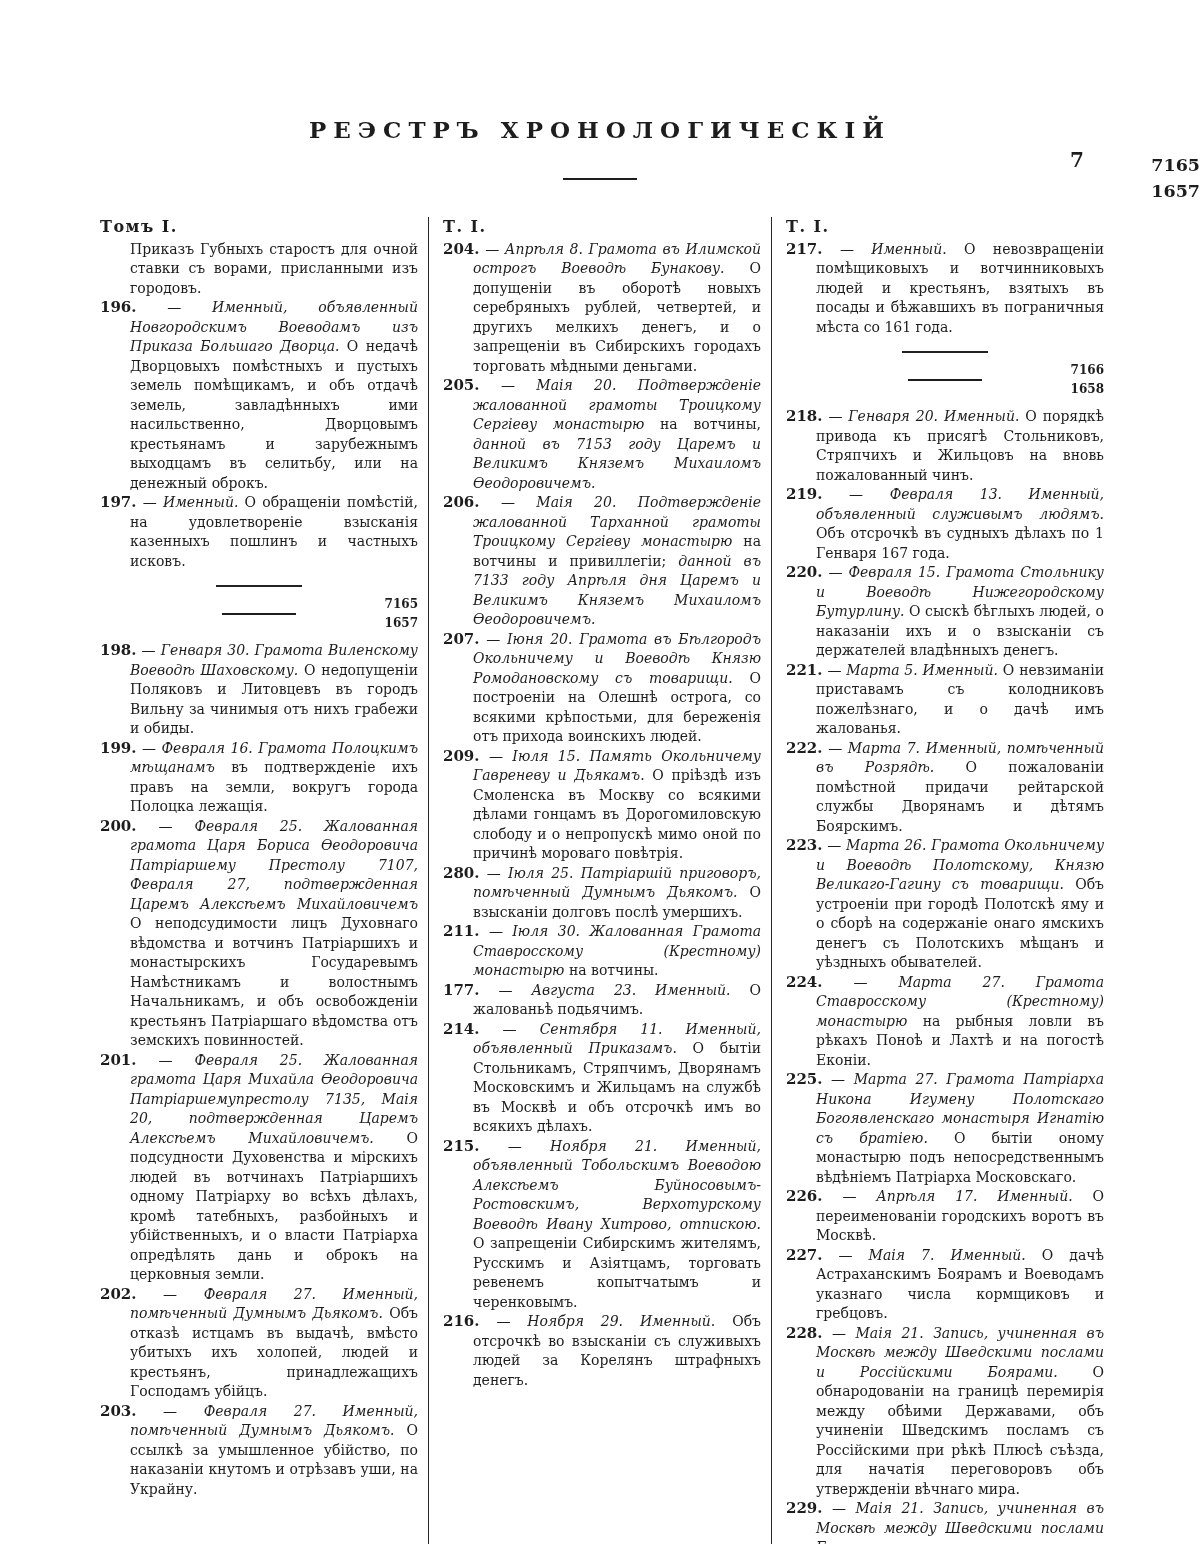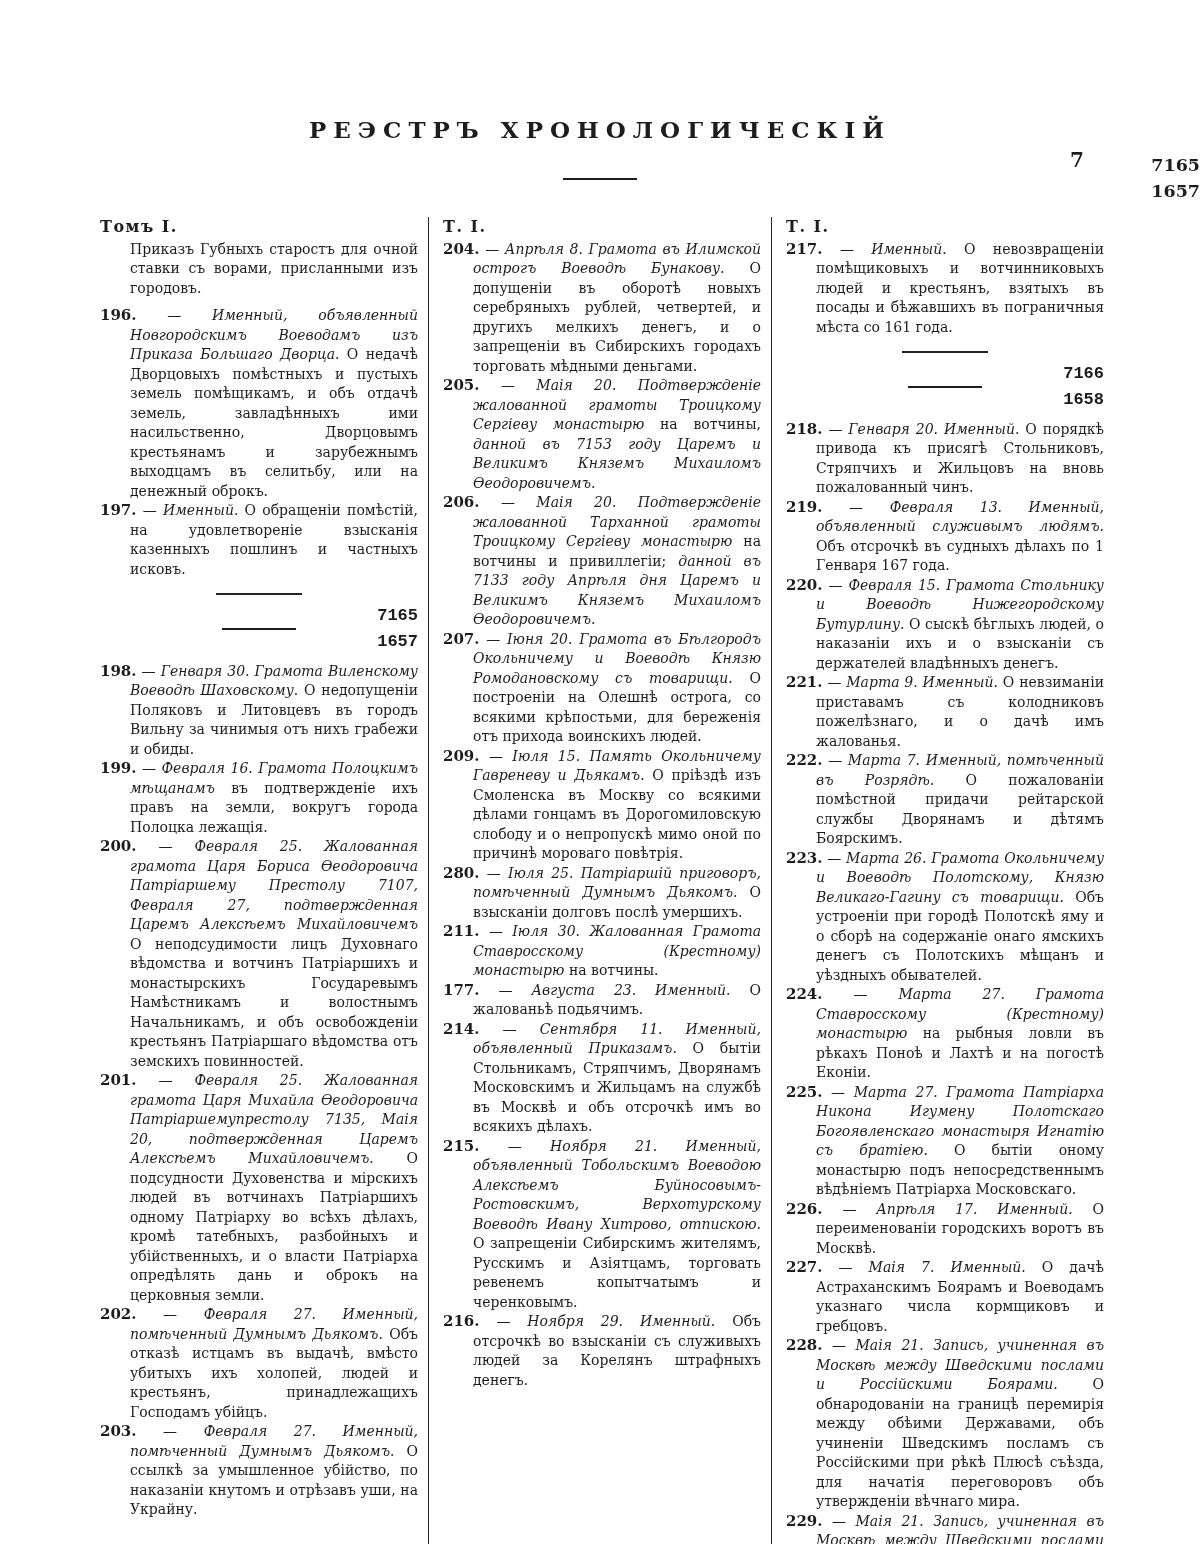--- a/index.html
+++ b/index.html
@@ -67,35 +67,35 @@
   }
   p.entry {
     margin: 0;
     text-align: justify;
     text-indent: -30px;
     padding-left: 30px;
     font-size: 14px;
     line-height: 19.5px;
   }
   p.para-cont {
-    margin: 0 0 8px 30px;
+    margin: 0 0 0 30px;
     text-align: justify;
     font-size: 14px;
     line-height: 19.5px;
   }
   .num { font-weight: bold; font-size: 15px; }
   .seg-i { font-style: italic; }
   .seg-r { font-style: normal; }
   .sec-divider {
     width: 86px;
     border: 0;
     border-top: 2.5px solid #222222;
     margin: 14px auto 10px auto;
   }
-  .in-frac { margin: 4px 0 10px 0; font-size: 17px; font-family: Liberation Mono, monospace; }
+  .in-frac { margin: 4px 0 10px 0; font-size: 12px; }
 </style>
 </head>
 <body>
 
 <div class="running-head">
   <div class="title">РЕЭСТРЪ ХРОНОЛОГИЧЕСКІЙ</div>
   <div class="pagenum">7</div>
   <div class="frac top-frac">
     <div>7165</div>
     <hr class="frac-line">
@@ -141,21 +141,21 @@
       <p class="entry"><span class="num">217.</span><span class="seg-i"> — Именный. </span><span class="seg-r">О невозвращеніи помѣщиковыхъ и вотчинниковыхъ людей и крестьянъ, взятыхъ въ посады и бѣжавшихъ въ пограничныя мѣста со 161 года.</span></p>
       <hr class="sec-divider">
       <div class="frac in-frac">
         <div>7166</div>
         <hr class="frac-line">
         <div>1658</div>
       </div>
       <p class="entry"><span class="num">218.</span><span class="seg-i"> — Генваря 20. Именный. </span><span class="seg-r">О порядкѣ привода къ присягѣ Стольниковъ, Стряпчихъ и Жильцовъ на вновь пожалованный чинъ.</span></p>
       <p class="entry"><span class="num">219.</span><span class="seg-i"> — Февраля 13. Именный, объявленный служивымъ людямъ. </span><span class="seg-r">Объ отсрочкѣ въ судныхъ дѣлахъ по 1 Генваря 167 года.</span></p>
       <p class="entry"><span class="num">220.</span><span class="seg-i"> — Февраля 15. Грамота Стольнику и Воеводѣ Нижегородскому Бутурлину. </span><span class="seg-r">О сыскѣ бѣглыхъ людей, о наказаніи ихъ и о взысканіи съ держателей владѣнныхъ денегъ.</span></p>
-      <p class="entry"><span class="num">221.</span><span class="seg-i"> — Марта 9. Именный. </span><span class="seg-r">О невзиманіи приставамъ съ колодниковъ пожелѣзнаго, и о дачѣ имъ жалованья.</span></p>
+      <p class="entry"><span class="num">221.</span><span class="seg-i"> — Марта 5. Именный. </span><span class="seg-r">О невзиманіи приставамъ съ колодниковъ пожелѣзнаго, и о дачѣ имъ жалованья.</span></p>
       <p class="entry"><span class="num">222.</span><span class="seg-i"> — Марта 7. Именный, помѣченный въ Розрядѣ. </span><span class="seg-r">О пожалованіи помѣстной придачи рейтарской службы Дворянамъ и дѣтямъ Боярскимъ.</span></p>
       <p class="entry"><span class="num">223.</span><span class="seg-i"> — Марта 26. Грамота Окольничему и Воеводѣ Полотскому, Князю Великаго-Гагину съ товарищи. </span><span class="seg-r">Объ устроеніи при городѣ Полотскѣ яму и о сборѣ на содержаніе онаго ямскихъ денегъ съ Полотскихъ мѣщанъ и уѣздныхъ обывателей.</span></p>
       <p class="entry"><span class="num">224.</span><span class="seg-i"> — Марта 27. Грамота Ставросскому (Крестному) монастырю </span><span class="seg-r">на рыбныя ловли въ рѣкахъ Поноѣ и Лахтѣ и на погостѣ Еконіи.</span></p>
       <p class="entry"><span class="num">225.</span><span class="seg-i"> — Марта 27. Грамота Патріарха Никона Игумену Полотскаго Богоявленскаго монастыря Игнатію съ братіею. </span><span class="seg-r">О бытіи оному монастырю подъ непосредственнымъ вѣдѣніемъ Патріарха Московскаго.</span></p>
       <p class="entry"><span class="num">226.</span><span class="seg-i"> — Апрѣля 17. Именный. </span><span class="seg-r">О переименованіи городскихъ воротъ въ Москвѣ.</span></p>
       <p class="entry"><span class="num">227.</span><span class="seg-i"> — Маія 7. Именный. </span><span class="seg-r">О дачѣ Астраханскимъ Боярамъ и Воеводамъ указнаго числа кормщиковъ и гребцовъ.</span></p>
       <p class="entry"><span class="num">228.</span><span class="seg-i"> — Маія 21. Запись, учиненная въ Москвѣ между Шведскими послами и Россійскими Боярами. </span><span class="seg-r">О обнародованіи на границѣ перемирія между обѣими Державами, объ учиненіи Шведскимъ посламъ съ Россійскими при рѣкѣ Плюсѣ съѣзда, для начатія переговоровъ объ утвержденіи вѣчнаго мира.</span></p>
       <p class="entry"><span class="num">229.</span><span class="seg-i"> — Маія 21. Запись, учиненная въ Москвѣ между Шведскими послами Белке,</span></p>
     </div>
   </div>

